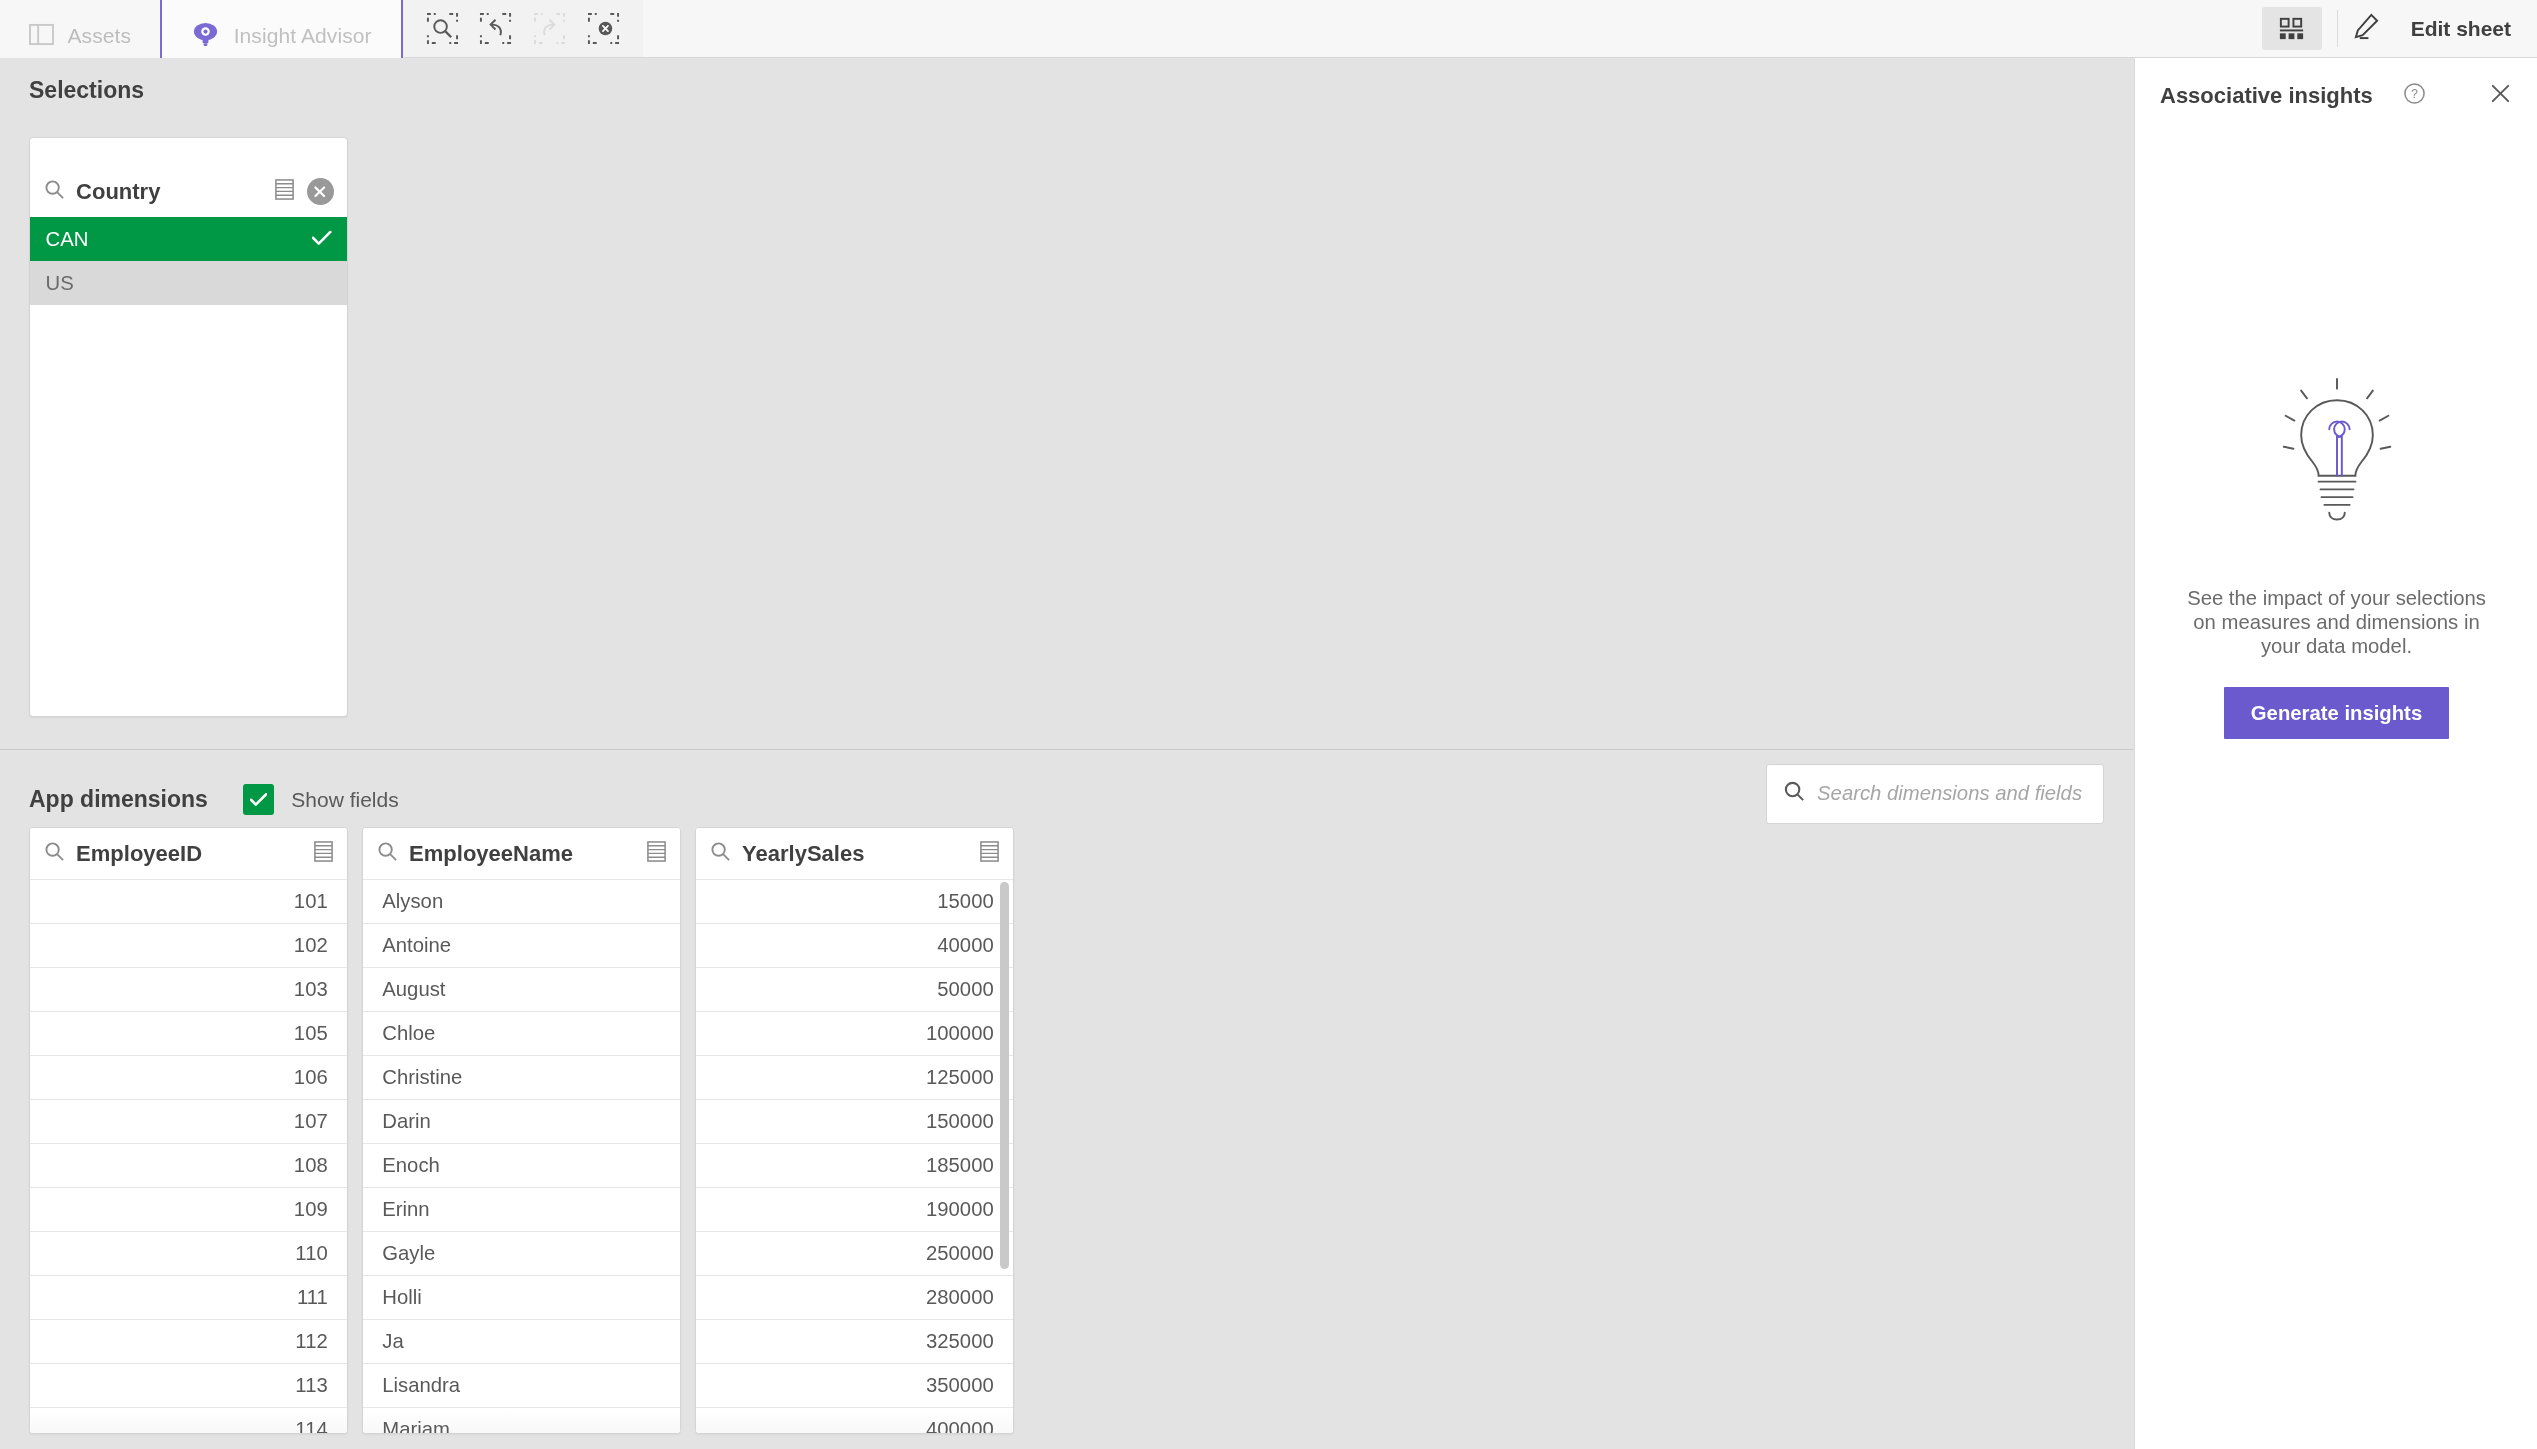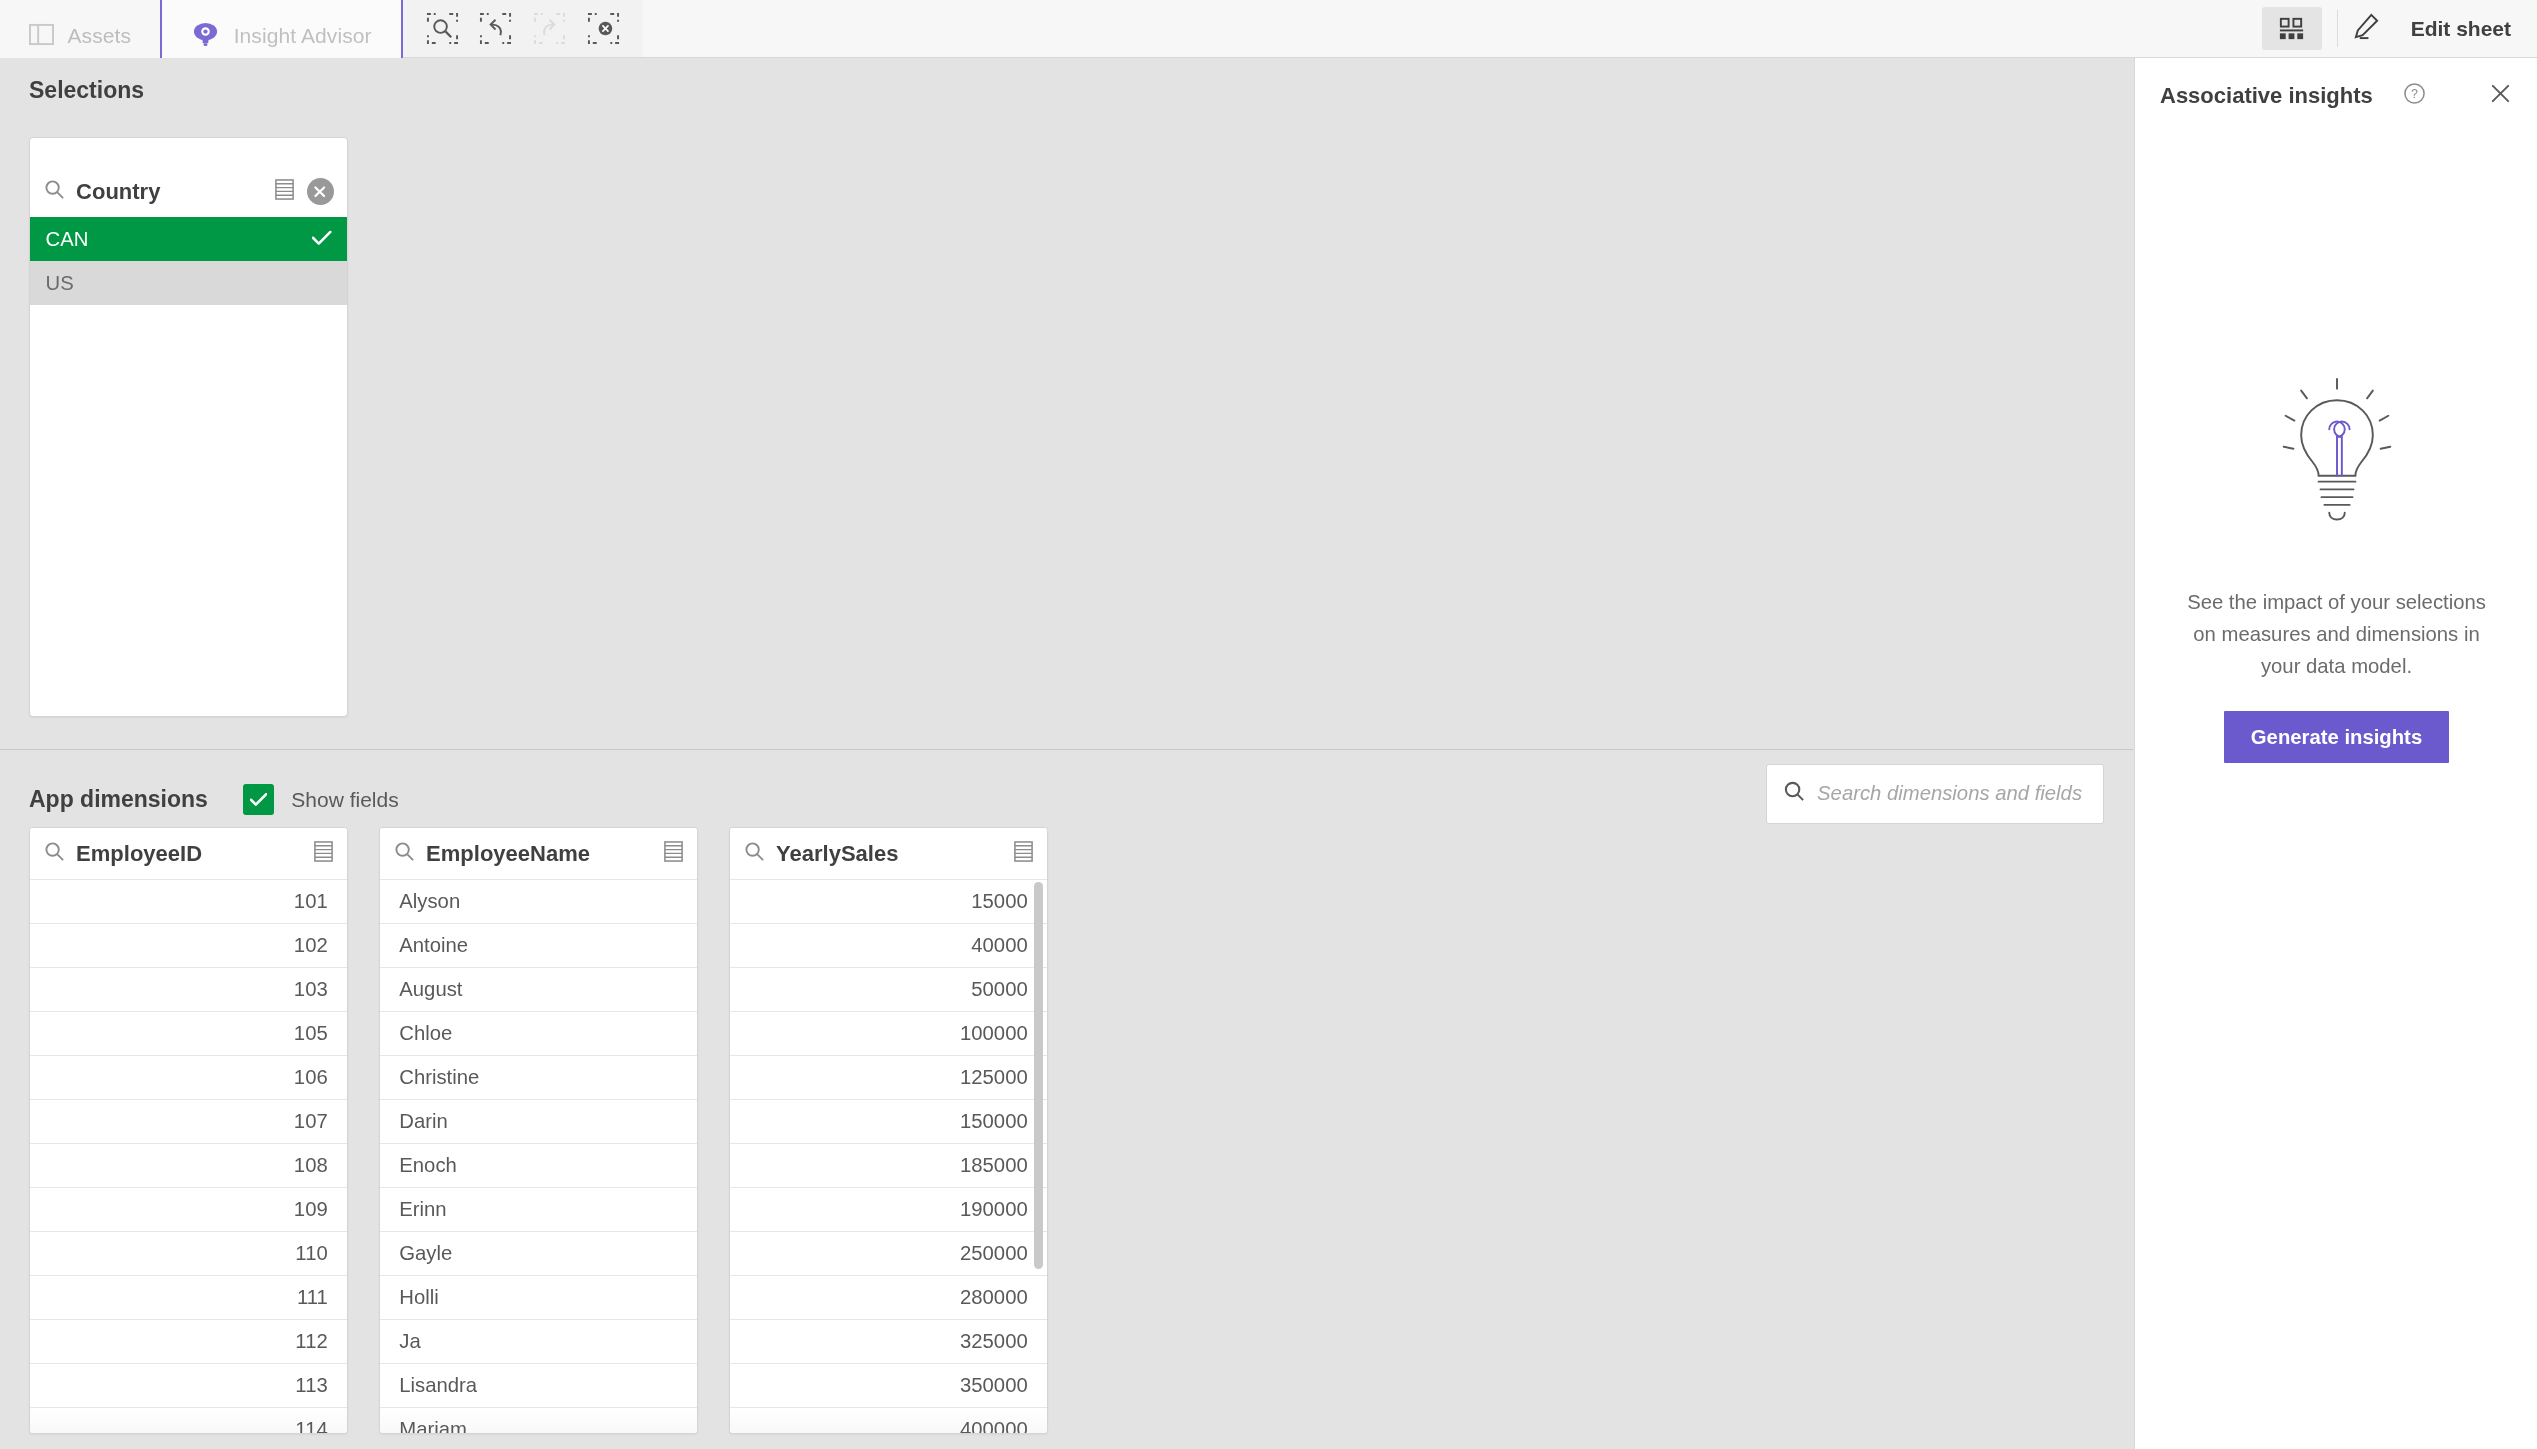--- a/index.html
+++ b/index.html
@@ -119,21 +119,21 @@
   }
   .dims-search input {
     flex: 1; border: none; outline: none; font-size: 20.3px;
     font-family: "Liberation Sans", sans-serif; font-style: italic; color: #666;
     background: transparent;
   }
   .dims-search input::placeholder { color: #a6a6a6; font-style: italic; }
 
   .field-cols {
     position: absolute; top: 827px; left: 29px;
-    display: flex; gap: 31px;
+    display: flex; gap: 14px;
   }
   .field-card {
     width: 319px; height: 607px; background: #fff;
     border: 1px solid #d4d4d4; border-radius: 3.9px;
     overflow: hidden; position: relative;
     box-shadow: 0 1px 1.9px rgba(0,0,0,.05);
   }
   .field-head {
     height: 51px; display: flex; align-items: center; padding: 0 13.5px; gap: 11.6px;
     background: #fff;
@@ -162,21 +162,21 @@
   }
   .rp-title { font-size: 22px; font-weight: bold; color: #404040; }
   .rp-help { cursor: pointer; }
   .rp-close { margin-left: auto; cursor: pointer; }
   .rp-body {
     position: absolute; top: 319px; left: 0; width: 100%;
     display: flex; flex-direction: column; align-items: center;
   }
   .rp-bulb { margin-bottom: 50px; }
   .rp-desc {
-    text-align: center; font-size: 20.3px; line-height: 32px;
+    text-align: center; font-size: 20.3px; line-height: 24px;
     color: #6b6b6b; width: 309px;
   }
   .rp-btn {
     margin-top: 29px; background: #6a5acd; color: #fff;
     font-size: 20.3px; font-weight: bold; padding: 14.5px 27px;
     border: none; border-radius: 1px; cursor: pointer;
     font-family: "Liberation Sans", sans-serif;
   }
 </style>
 </head>

